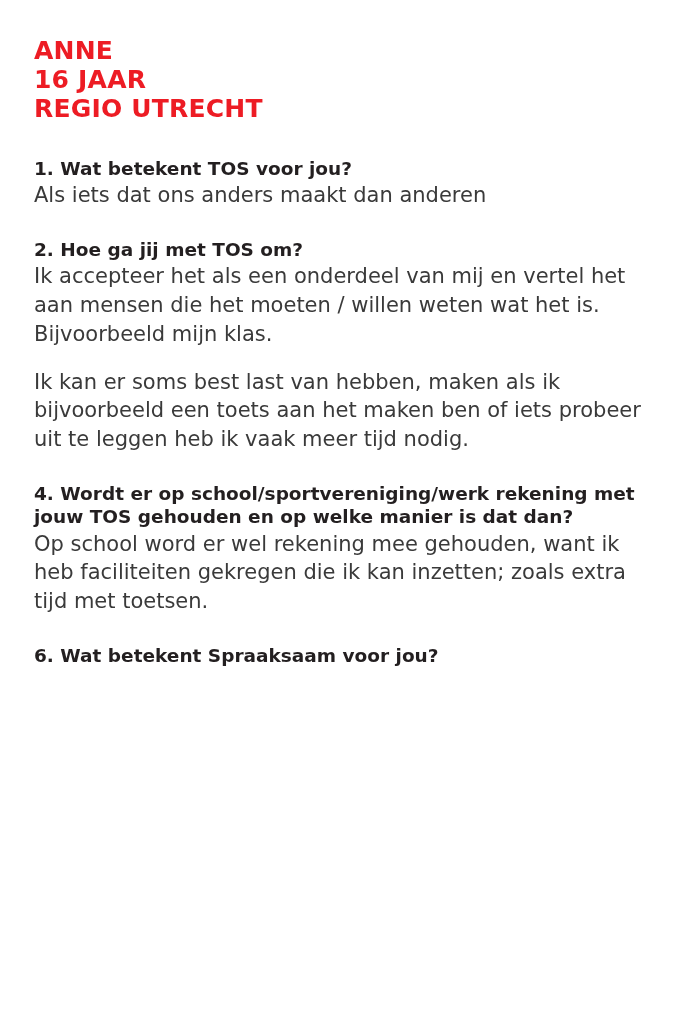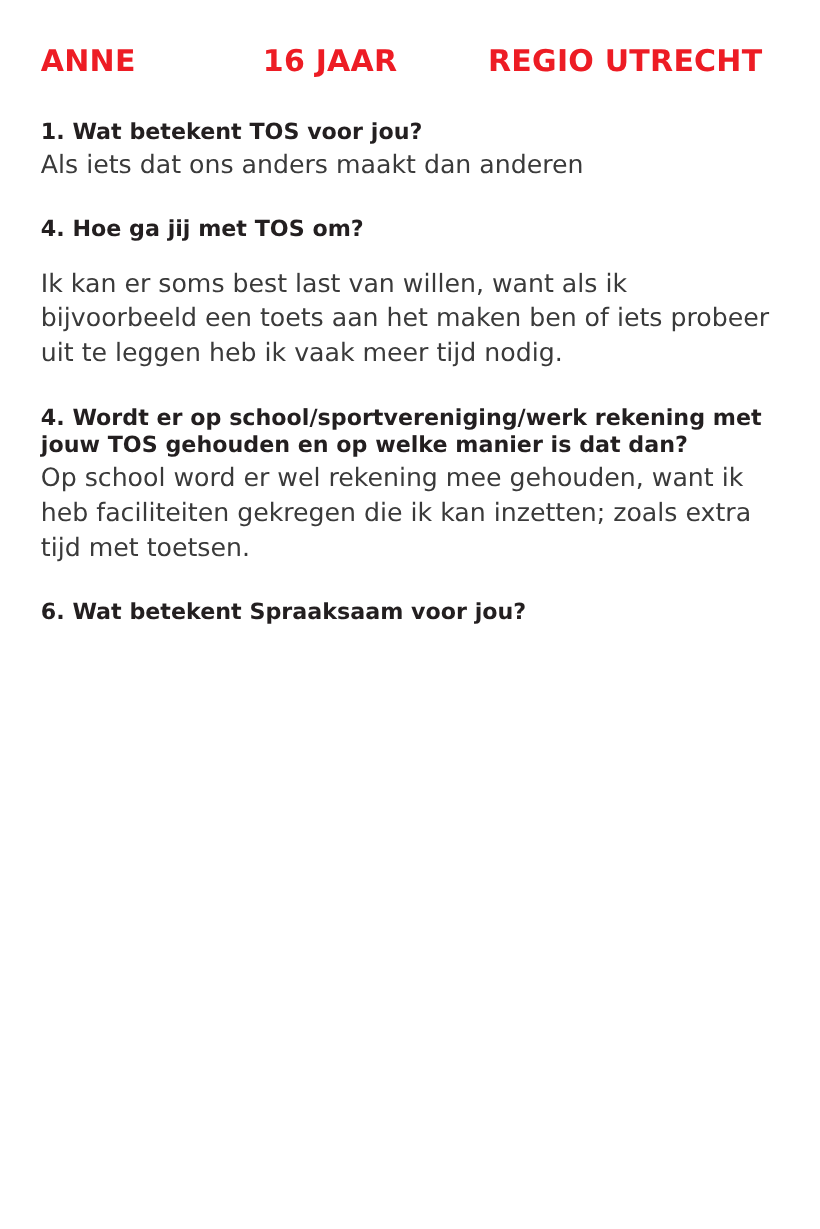--- a/index.html
+++ b/index.html
@@ -64,37 +64,38 @@
     line-height: 1.37;
     color: #3a3a3a;
     font-weight: 400;
   }
 </style>
 </head>
 <body>
 
 <div class="page">
 
-  <div class="header" style="color: rgb(237, 28, 36);">
+  <div class="header" style="color: rgb(237, 28, 36); flex-direction: column;">
     <div class="name">ANNE</div>
     <div class="age">16 JAAR</div>
     <div class="region">REGIO UTRECHT</div>
   </div>
 
   <div class="qa">
     <div class="question">1.  Wat betekent TOS voor jou?</div>
     <div class="answer">Als iets dat ons anders maakt dan anderen</div>
   </div>
 
   <div class="qa">
-    <div class="question">4. Hoe ga jij met TOS om?</div>
+    <div class="question">2. Hoe ga jij met TOS om?</div>
+    <div class="answer">Ik accepteer het als een onderdeel van mij en vertel het aan mensen die het moeten / willen weten wat het is. Bijvoorbeeld mijn klas.</div>
   </div>
 
   <div class="qa">
-    <div class="answer">Ik kan er soms best last van willen, want als ik bijvoorbeeld een toets aan het maken ben of iets probeer uit te leggen heb ik vaak meer tijd nodig.</div>
+    <div class="answer">Ik kan er soms best last van hebben, maken als ik bijvoorbeeld een toets aan het maken ben of iets probeer uit te leggen heb ik vaak meer tijd nodig.</div>
   </div>
 
   <div class="qa">
     <div class="question">4. Wordt er op school/sportvereniging/werk rekening met jouw TOS gehouden en op welke manier is dat dan?</div>
     <div class="answer">Op school word er wel rekening mee gehouden, want ik heb faciliteiten gekregen die ik kan inzetten; zoals extra tijd met toetsen.</div>
   </div>
 
   <div class="qa">
   </div>
 

